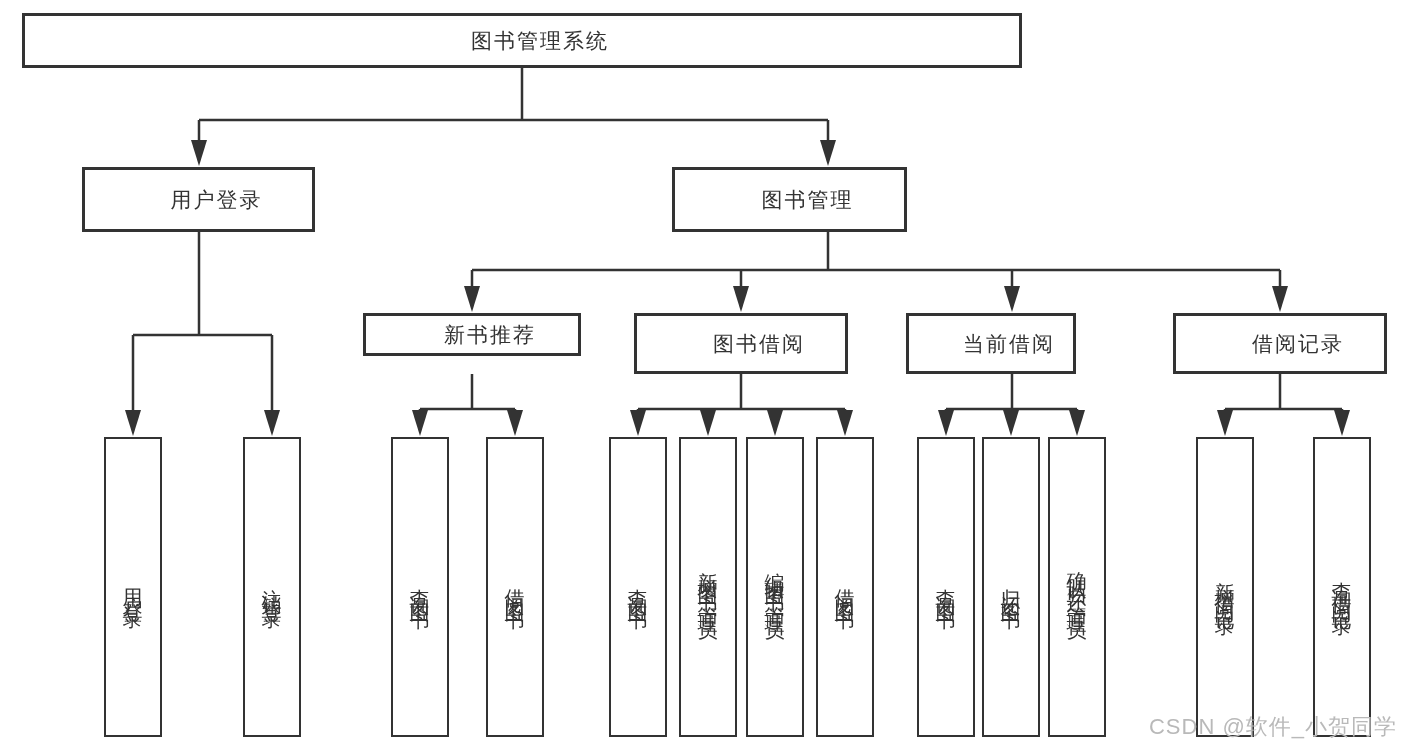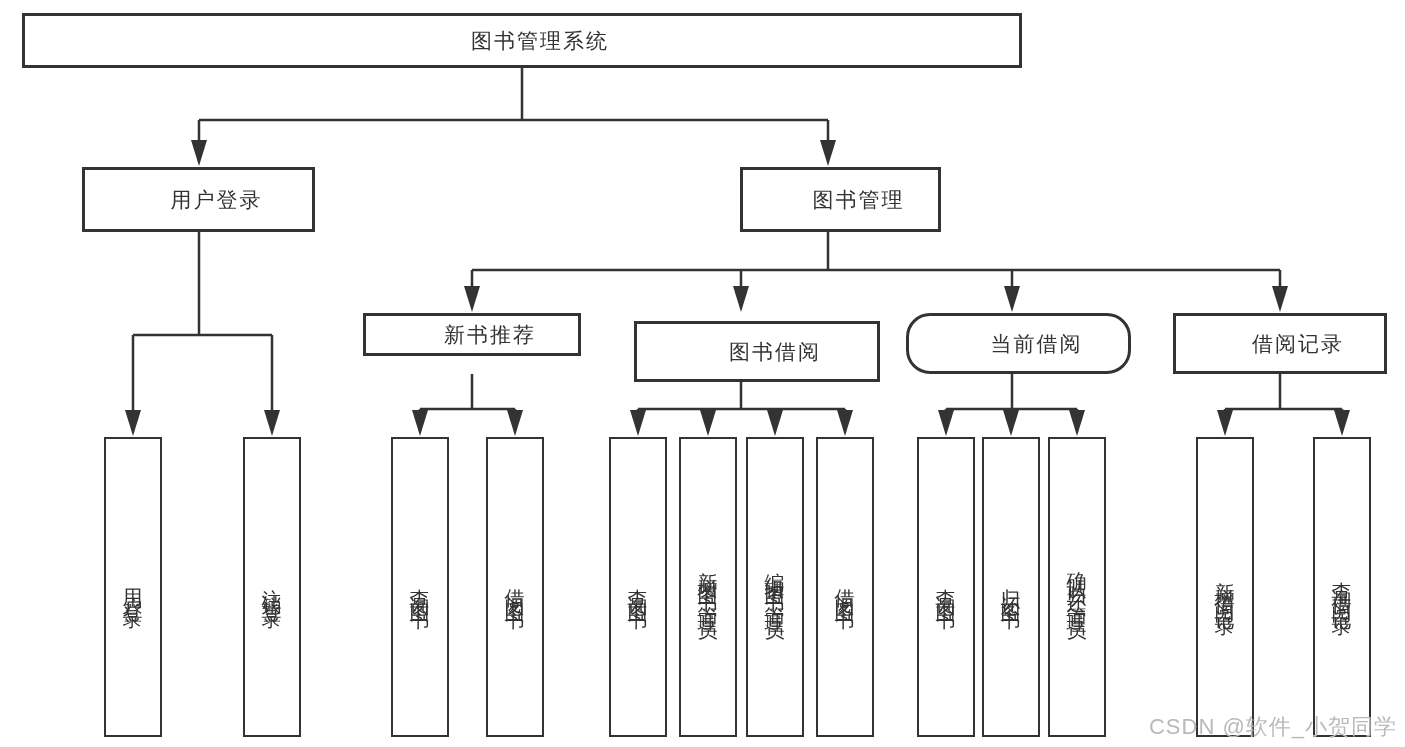--- a/index.html
+++ b/index.html
@@ -97,31 +97,31 @@
     </g>
   </svg>
 
   <div class="hbox" style="left:22px; top:13px; width:1000px; height:55px;">
     <span>图书管理系统</span>
   </div>
 
   <div class="hbox" style="left:82px; top:167px; width:233px; height:65px;">
     <span>用户登录</span>
   </div>
-  <div class="hbox" style="left:740px; top:167px; width:201px; height:65px;">
+  <div class="hbox" style="left:672px; top:167px; width:235px; height:65px;">
     <span>图书管理</span>
   </div>
 
   <div class="hbox" style="left:363px; top:313px; width:218px; height:43px;">
     <span>新书推荐</span>
   </div>
-  <div class="hbox" style="left:634px; top:313px; width:246px; height:61px;margin-top:8px;">
+  <div class="hbox" style="left:634px; top:313px; width:214px; height:61px;">
     <span>图书借阅</span>
   </div>
-  <div class="hbox" style="left:906px; top:313px; width:225px; height:61px;border-radius:24px;">
+  <div class="hbox" style="left:906px; top:313px; width:170px; height:61px;">
     <span>当前借阅</span>
   </div>
   <div class="hbox" style="left:1173px; top:313px; width:214px; height:61px;">
     <span>借阅记录</span>
   </div>
 
   <div class="vbox" style="left:104px;">
     <span>用户登录</span>
   </div>
   <div class="vbox" style="left:243px;">

